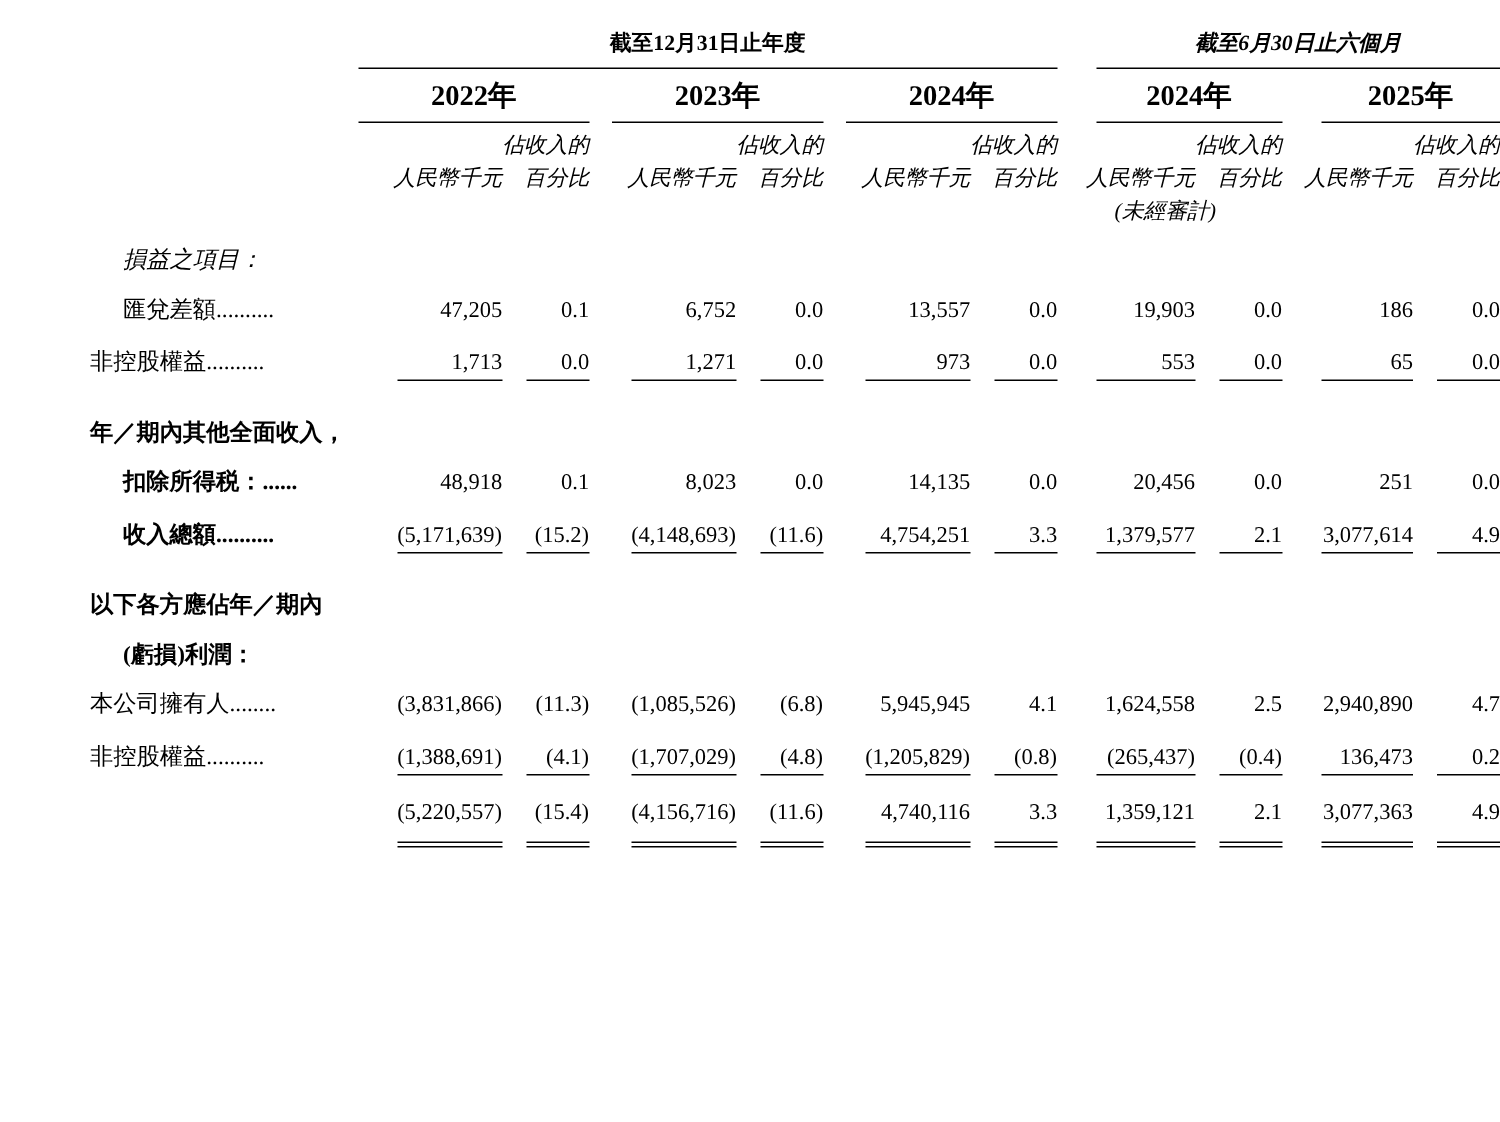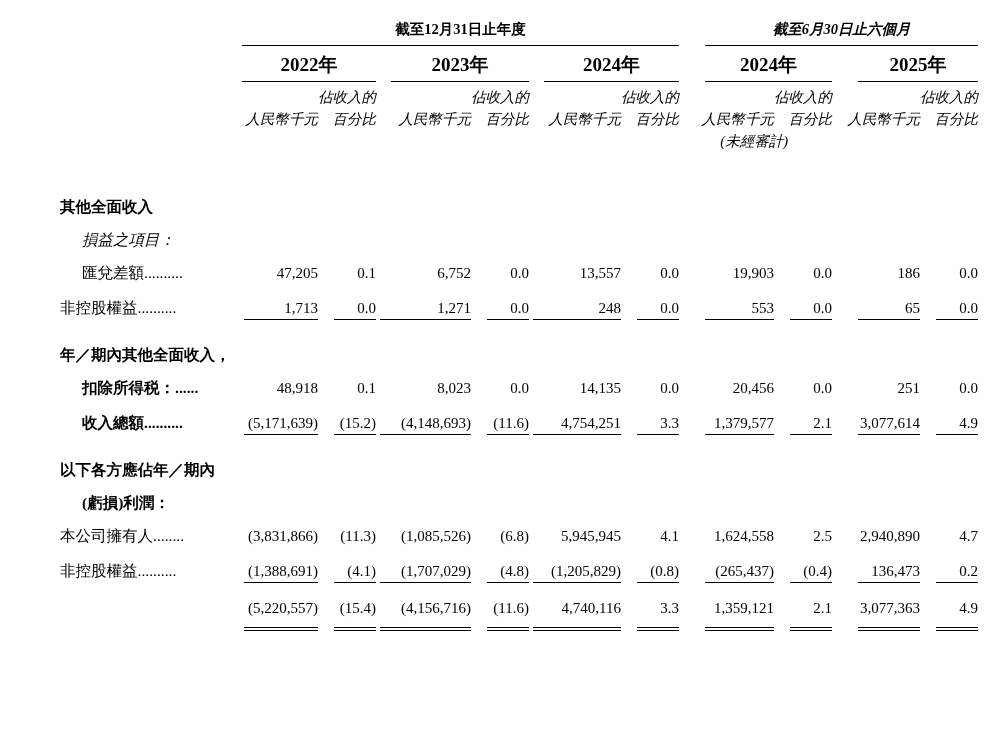--- a/index.html
+++ b/index.html
@@ -23,21 +23,21 @@
   .ch{font-style:italic;text-align:right;font-size:14.5px;padding-top:4px;}
   .ch div{line-height:22px;white-space:nowrap;}
   .ch .sp{height:22px;}
   .unaud{margin-right:-14px;}
   .lbl{font-size:15.5px;white-space:nowrap;}
   .lbl.b{font-weight:bold;}
   .lbl.i{font-style:italic;}
   .lbl.ind{padding-left:22px;}
   .num{text-align:right;white-space:nowrap;}
   .cv{padding-bottom:2px;}
-  .ml12{margin-left:4px;}
+  .ml12{margin-left:28px;}
   .ml16{margin-left:16px;}
   .ml26{margin-left:26px;}
   .cv.single{border-bottom:1px solid #000;padding-bottom:0;}
   .cv.dbl{border-bottom:4px double #000;padding-bottom:8px;}
 </style>
 </head>
 <body>
 
 <div class="page">
   <table>
@@ -121,33 +121,20 @@
           <div class="sp"></div>
           <div>人民幣千元</div>
         </td>
         <td class="num ch">
           <div>佔收入的</div>
           <div>百分比</div>
         </td>
       </tr>
     </thead>
     <tbody>
-        <tr class="gap-lg">
-          <td class="lbl b">其他全面收入</td>
-          <td class="num"></td>
-          <td class="num"></td>
-          <td class="num"></td>
-          <td class="num"></td>
-          <td class="num"></td>
-          <td class="num"></td>
-          <td class="num"></td>
-          <td class="num"></td>
-          <td class="num"></td>
-          <td class="num"></td>
-        </tr>
         <tr>
           <td class="lbl i ind">損益之項目：</td>
           <td class="num"></td>
           <td class="num"></td>
           <td class="num"></td>
           <td class="num"></td>
           <td class="num"></td>
           <td class="num"></td>
           <td class="num"></td>
           <td class="num"></td>
@@ -195,21 +182,21 @@
           <td class="num">
             <div class="cv ml16 single">0.0</div>
           </td>
           <td class="num">
             <div class="cv ml12 single">1,271</div>
           </td>
           <td class="num">
             <div class="cv ml16 single">0.0</div>
           </td>
           <td class="num">
-            <div class="cv ml12 single">248</div>
+            <div class="cv ml12 single">973</div>
           </td>
           <td class="num">
             <div class="cv ml16 single">0.0</div>
           </td>
           <td class="num">
             <div class="cv ml26 single">553</div>
           </td>
           <td class="num">
             <div class="cv ml16 single">0.0</div>
           </td>

